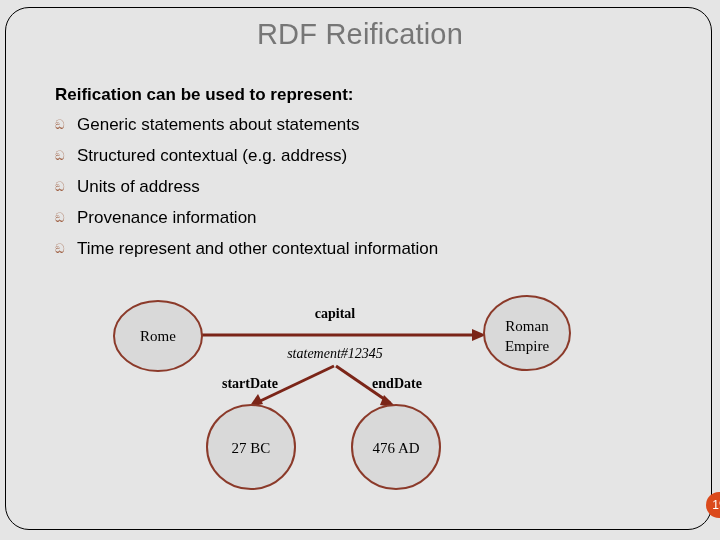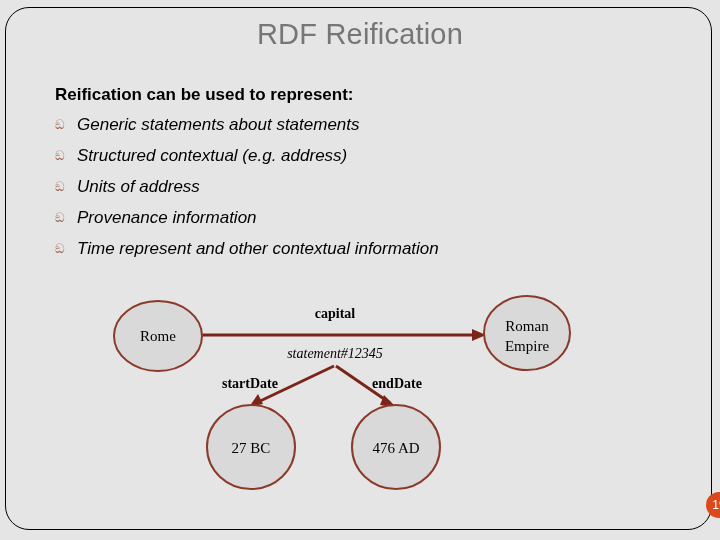--- a/index.html
+++ b/index.html
@@ -88,21 +88,20 @@
     width: 22px;
     min-width: 22px;
     color: #9C5A3C;
     font-family: "DejaVu Sans", sans-serif;
     font-size: 13px;
     line-height: 30px;
     transform: translateY(-1px);
   }
   .bullet-text {
     display: inline-block;
-    font-style: italic;
   }
 
   
   #diagram {
     position: absolute;
     left: 0;
     top: 0;
     width: 720px;
     height: 540px;
     pointer-events: none;

